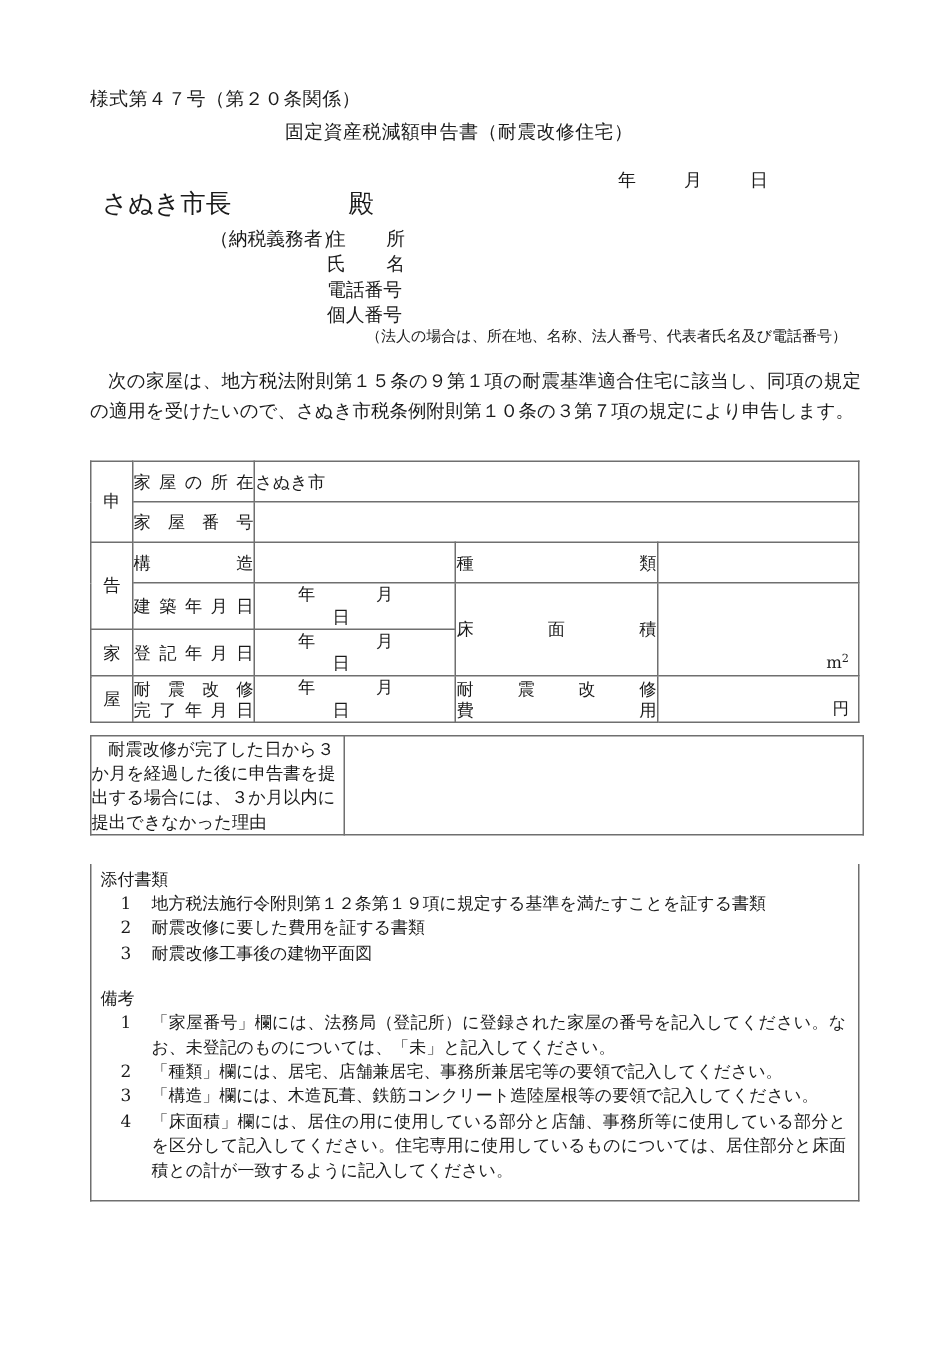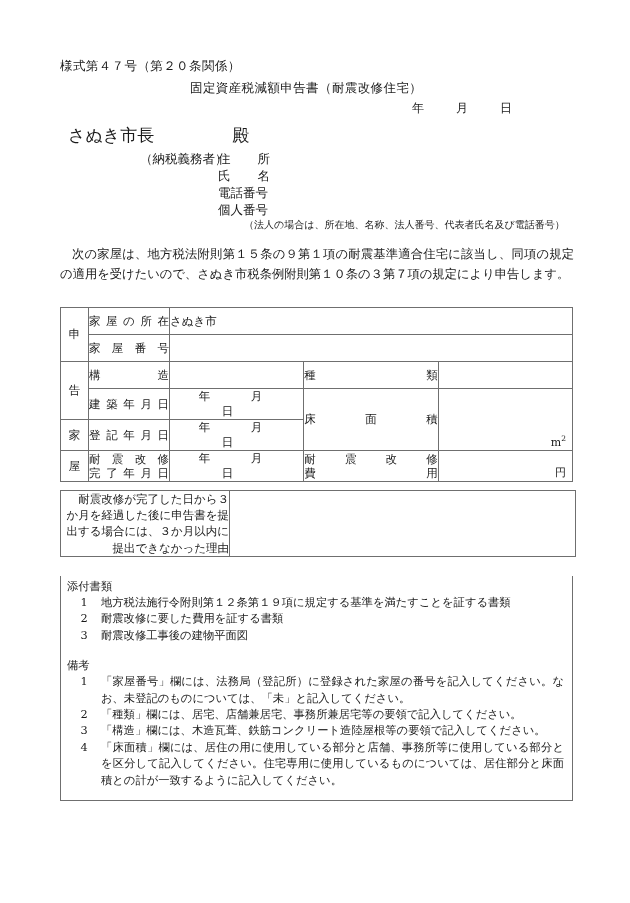--- a/index.html
+++ b/index.html
@@ -38,21 +38,21 @@
     position: absolute;
     left: 190px;
     top: 80px;
     font-size: 12.5px;
     letter-spacing: 0.4px;
     white-space: nowrap;
   }
   .date-line {
     position: absolute;
     left: 412px;
-    top: 100px;
+    top: 112px;
     font-size: 12px;
     white-space: nowrap;
   }
   .date-line span { display: inline-block; }
   .date-line .y { width: 44px; }
   .date-line .m { width: 44px; }
 
   .addressee {
     position: absolute;
     left: 68px;
@@ -179,21 +179,20 @@
 
   
   .reason-table {
     position: absolute;
     left: 60px;
     top: 490px;
     width: 513px;
     border-collapse: collapse;
     table-layout: fixed;
     font-size: 11.5px;
-    text-align: right;
   }
   .reason-table td {
     border: 1px solid #6f6f6f;
     padding: 0;
     vertical-align: top;
   }
   .reason-label {
     width: 168px;
     padding: 2px 4px 3px 5px;
     line-height: 16.2px;

